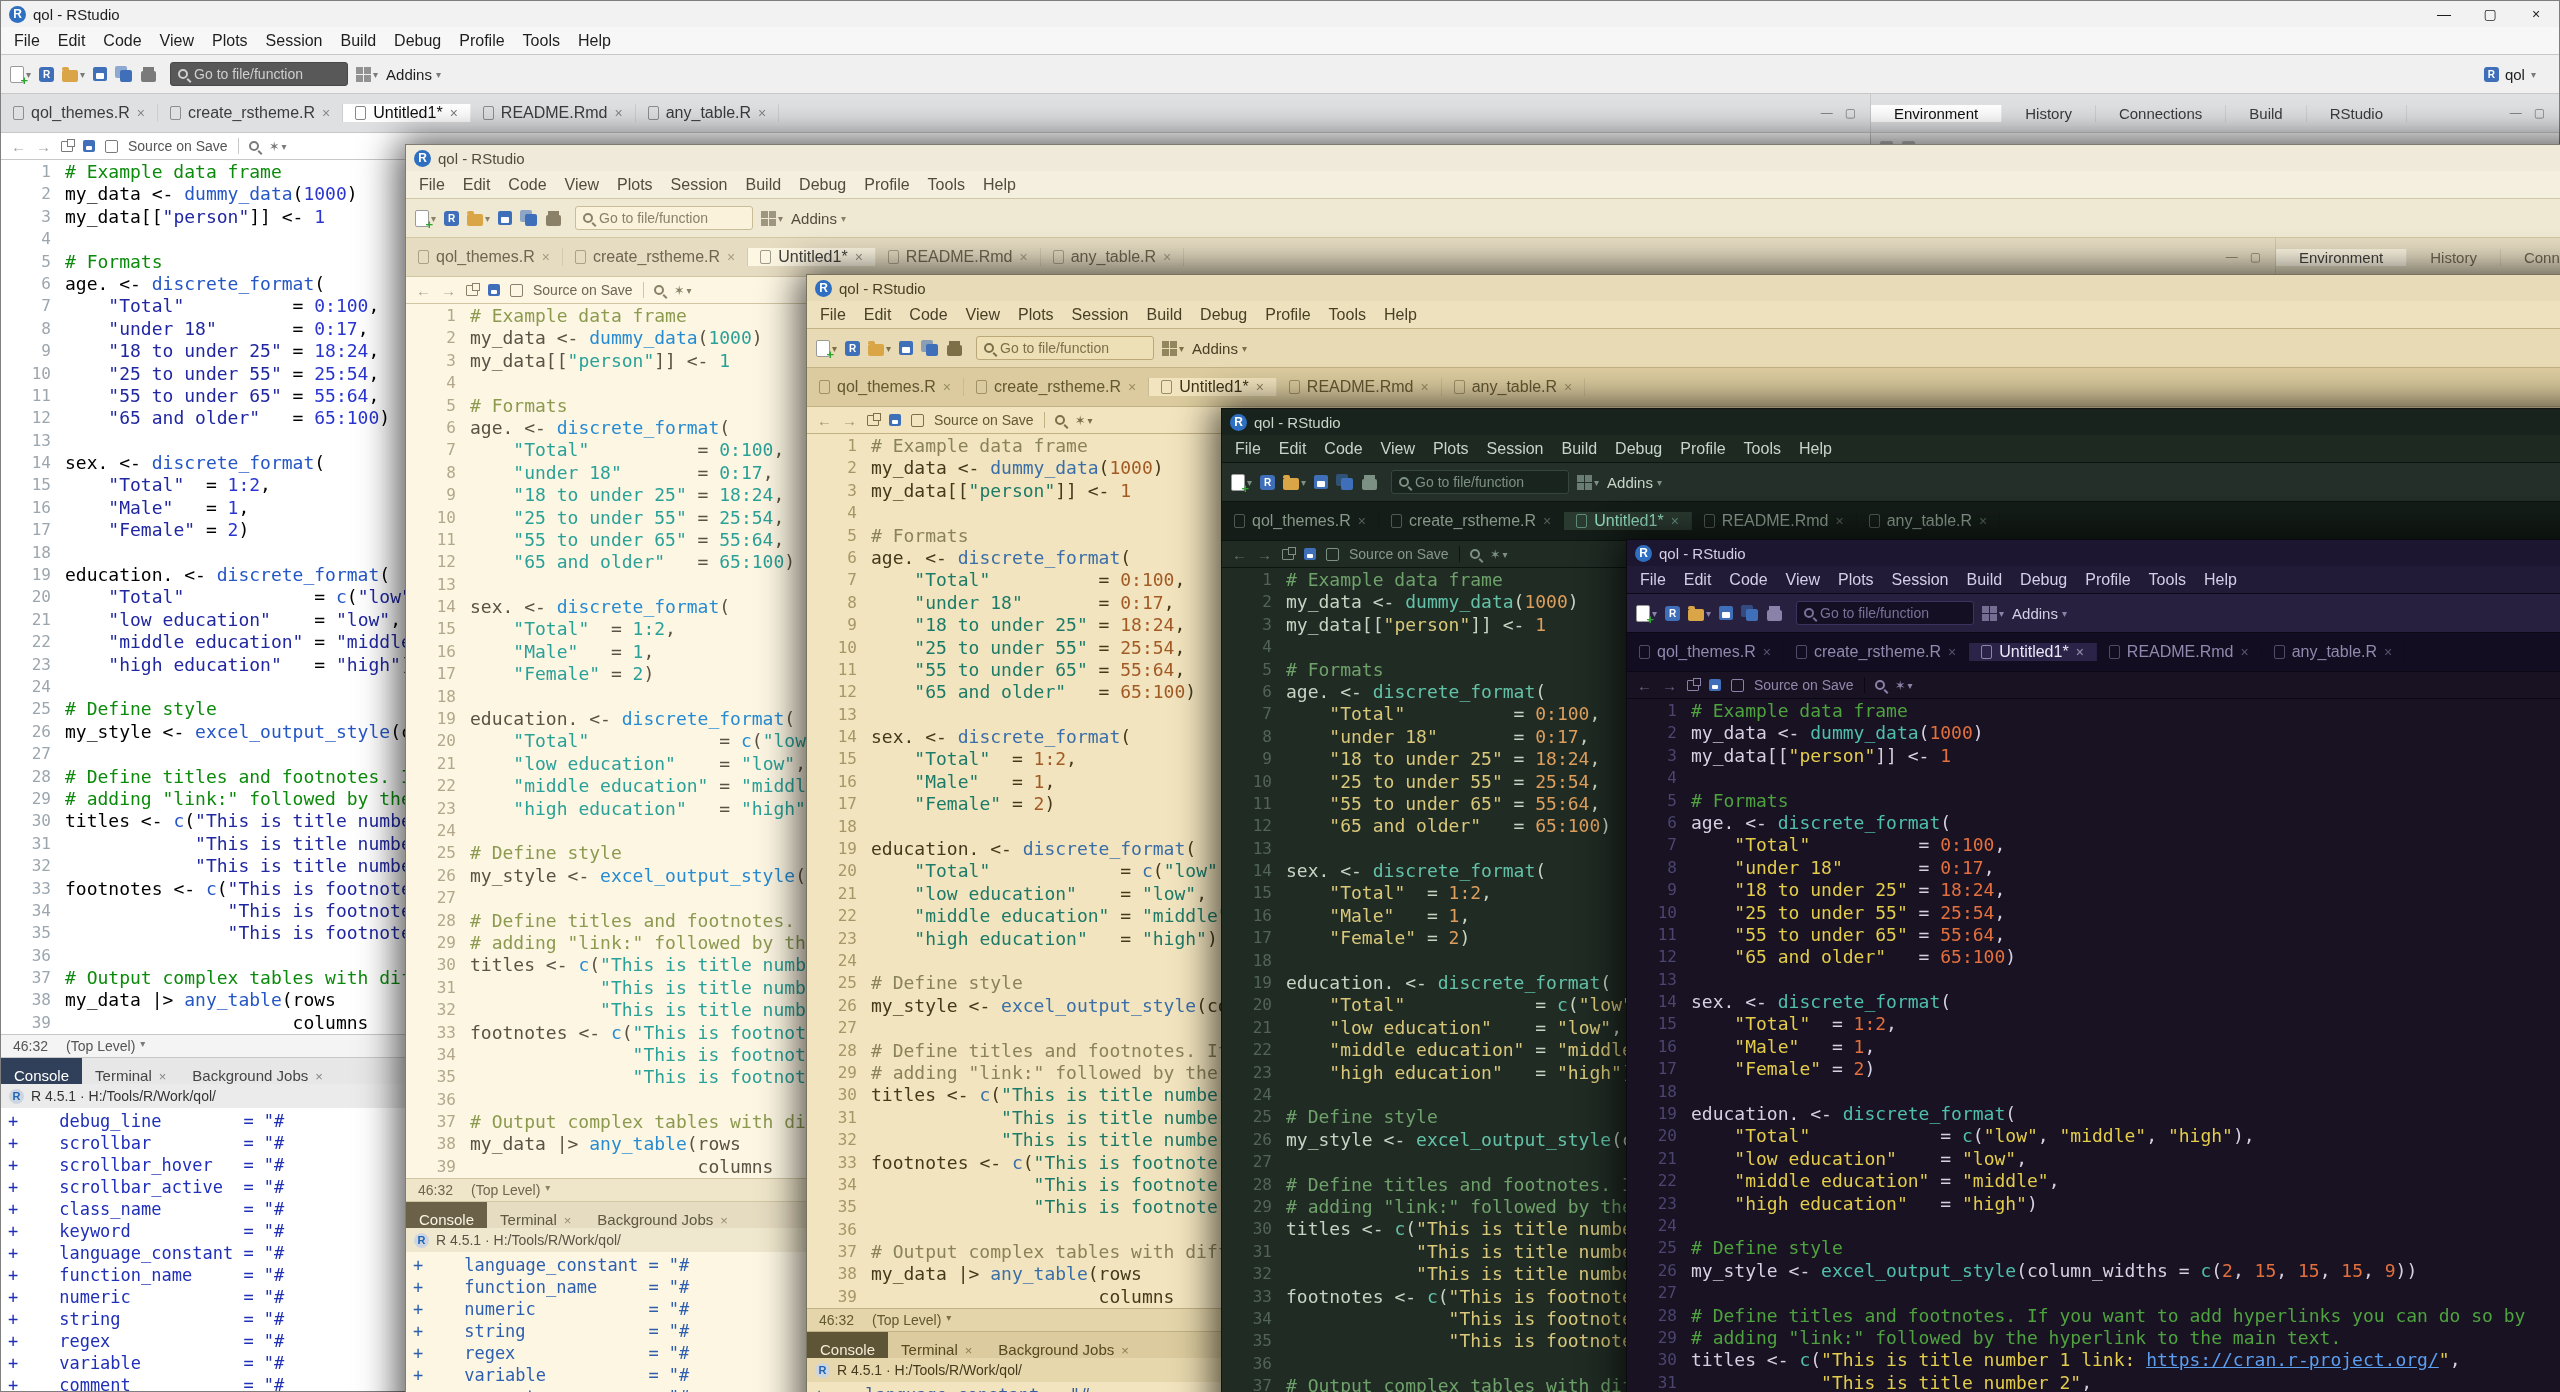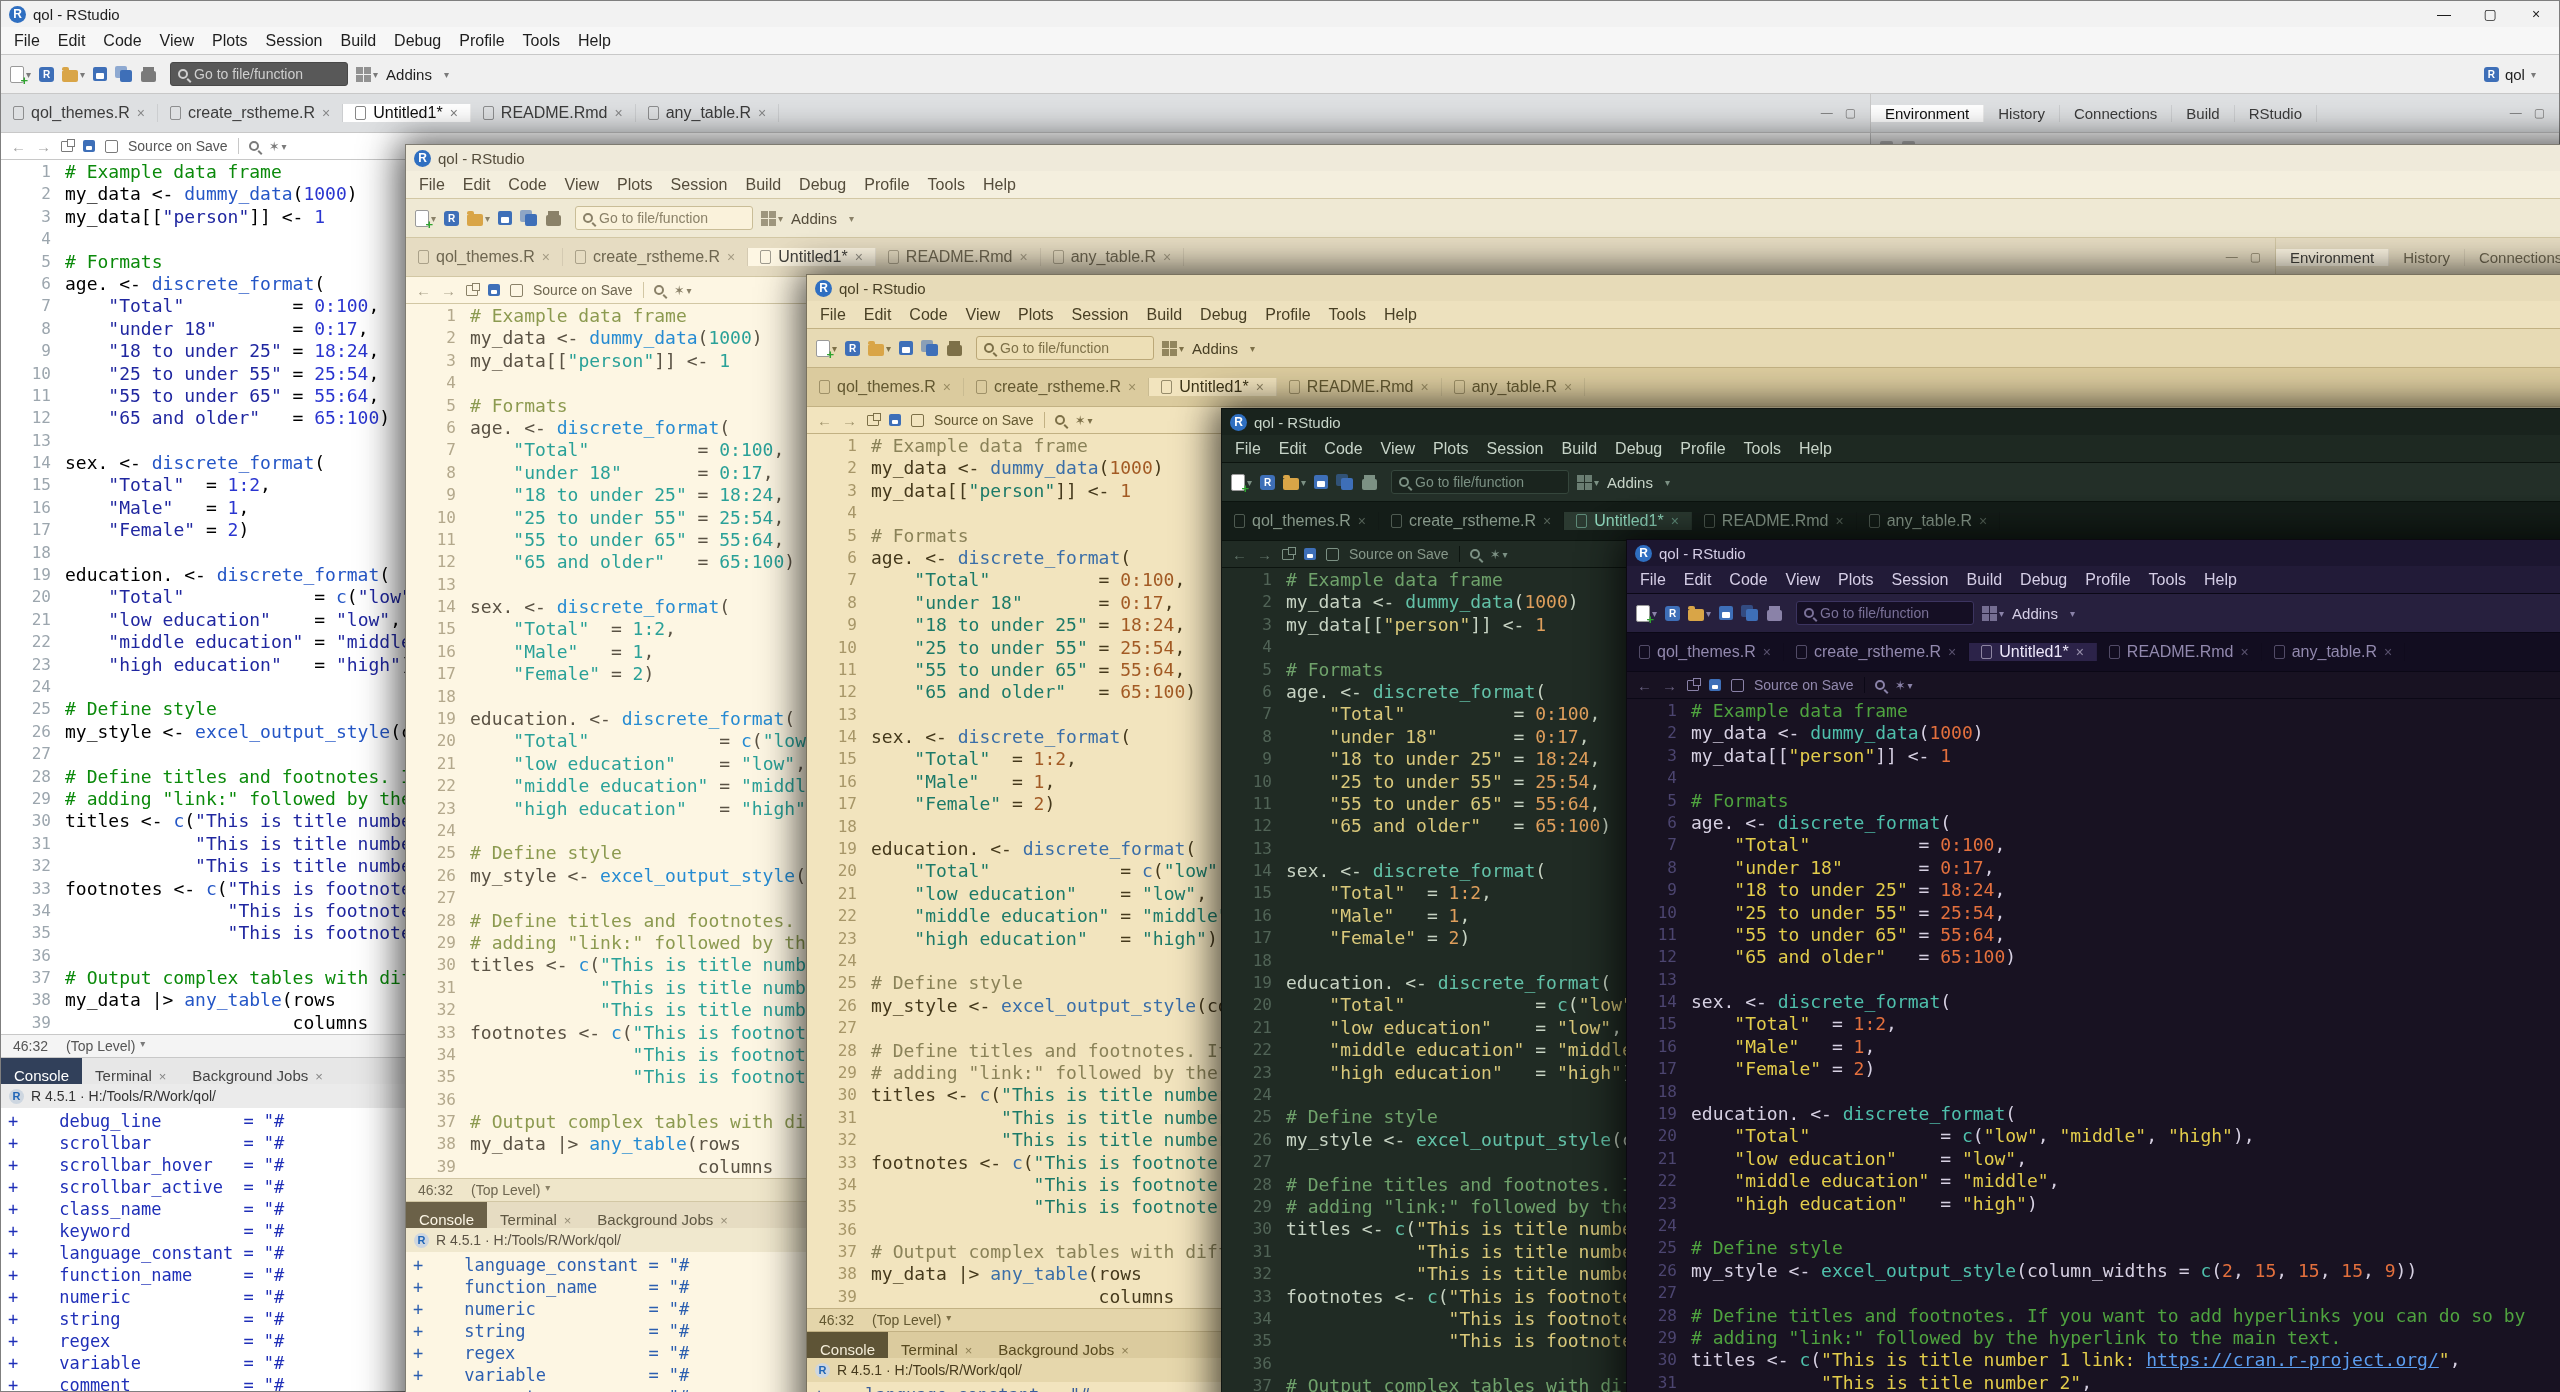--- a/index.html
+++ b/index.html
@@ -39,36 +39,36 @@
   .ic-saveall::before{content:"";position:absolute;left:0;top:0;width:12px;height:12px;background:#3E6FB8;border-radius:2px;opacity:.55}
   .ic-saveall::after{content:"";position:absolute;left:5px;top:4px;width:12px;height:12px;background:#3E6FB8;border-radius:2px}
   .ic-print{width:15px;height:11px;background:var(--iconMuted);border-radius:2px;position:relative;margin-top:4px}
   .ic-print::before{content:"";position:absolute;top:-4px;left:2px;width:11px;height:4px;background:var(--iconMuted)}
   .goto-box{width:178px;height:24px;border-radius:3px;background:var(--gotoBg);border:1px solid var(--gotoBorder);
     color:var(--gotoText);display:flex;align-items:center;gap:6px;padding:0 7px;font-size:14px;margin-left:6px;white-space:nowrap;overflow:hidden}
   .ic-mag{width:10px;height:10px;border:2px solid currentColor;border-radius:50%;position:relative;flex:none}
   .ic-mag::after{content:"";position:absolute;width:2px;height:5px;background:currentColor;transform:rotate(-45deg);left:8px;top:7px}
   .ic-grid{width:15px;height:15px;display:grid;grid-template-columns:1fr 1fr;gap:1px}
   .ic-grid span{background:var(--iconMuted);opacity:.8}
-  .addins{font-size:15px;color:var(--chromeText);gap:12px}
+  .addins{font-size:15px;color:var(--chromeText);gap:4px}
   .proj-sel{display:flex;align-items:center;gap:6px;color:var(--chromeText);font-size:15px;margin-right:14px}
 
   
   .main{flex:1;display:flex;min-height:0}
   .source-col{width:1869px;flex:none;display:flex;flex-direction:column;min-height:0}
   .env-col{flex:1;display:flex;flex-direction:column;border-left:1px solid var(--border);background:var(--envBg);min-width:0}
 
   .tabbar,.env-header{height:39px;flex:none;background:var(--tabstrip);display:flex;align-items:stretch;
     color:var(--tabText);border-bottom:1px solid var(--border)}
   .tabs-holder{display:flex;align-items:center}
   .tab{display:flex;align-items:center;gap:7px;padding:0 12px;font-size:16px;border-right:1px solid rgba(0,0,0,.08);white-space:nowrap}
   .tab.active{background:var(--tabActiveBg);color:var(--tabActiveText)}
   .file-ic{width:11px;height:14px;border:1px solid currentColor;opacity:.5;border-radius:2px;flex:none}
   .tab .close{font-size:14px;opacity:.55}
-  .env-tab{font-size:15px;padding:0 14px}
+  .env-tab{font-size:15px;padding:0 23px}
   .pane-btns{display:flex;align-items:center;gap:12px;padding:0 14px;color:var(--iconMuted);font-size:12px}
 
   .ed-toolbar{height:27px;flex:none;display:flex;align-items:center;gap:10px;padding:0 10px;
     background:var(--editorBg);border-bottom:1px solid var(--border);color:var(--iconMuted);font-size:14px}
   .nav-arrow{font-size:15px;opacity:.7}
   .ic-popout{width:12px;height:11px;border:1px solid var(--iconMuted);border-radius:1px;position:relative}
   .ic-popout::after{content:"";position:absolute;right:-3px;top:-3px;width:6px;height:6px;background:var(--editorBg);border:1px solid var(--iconMuted)}
   .ic-save.sm{width:12px;height:12px}
   .checkbox{width:13px;height:13px;border:1px solid var(--iconMuted);border-radius:2px;flex:none}
   .sos-label{font-size:14px;color:var(--statusText)}

